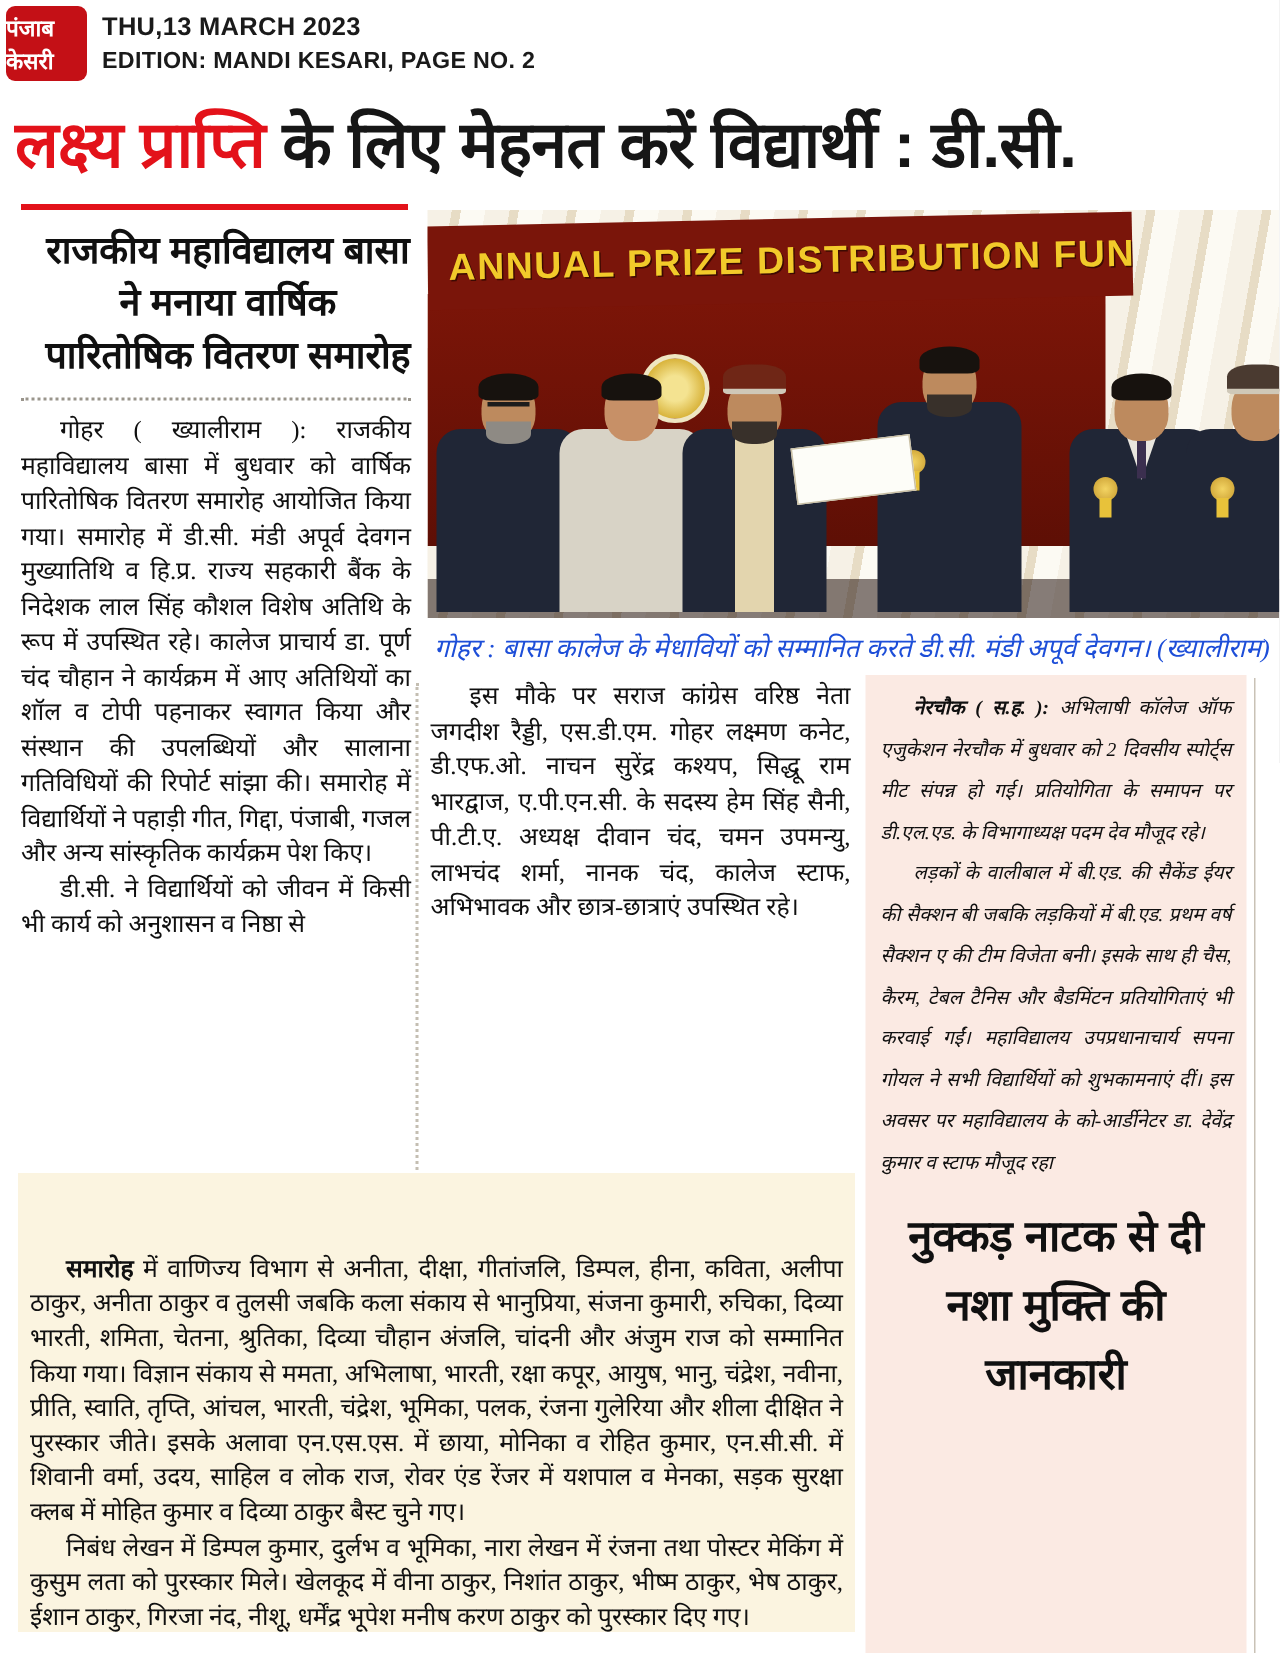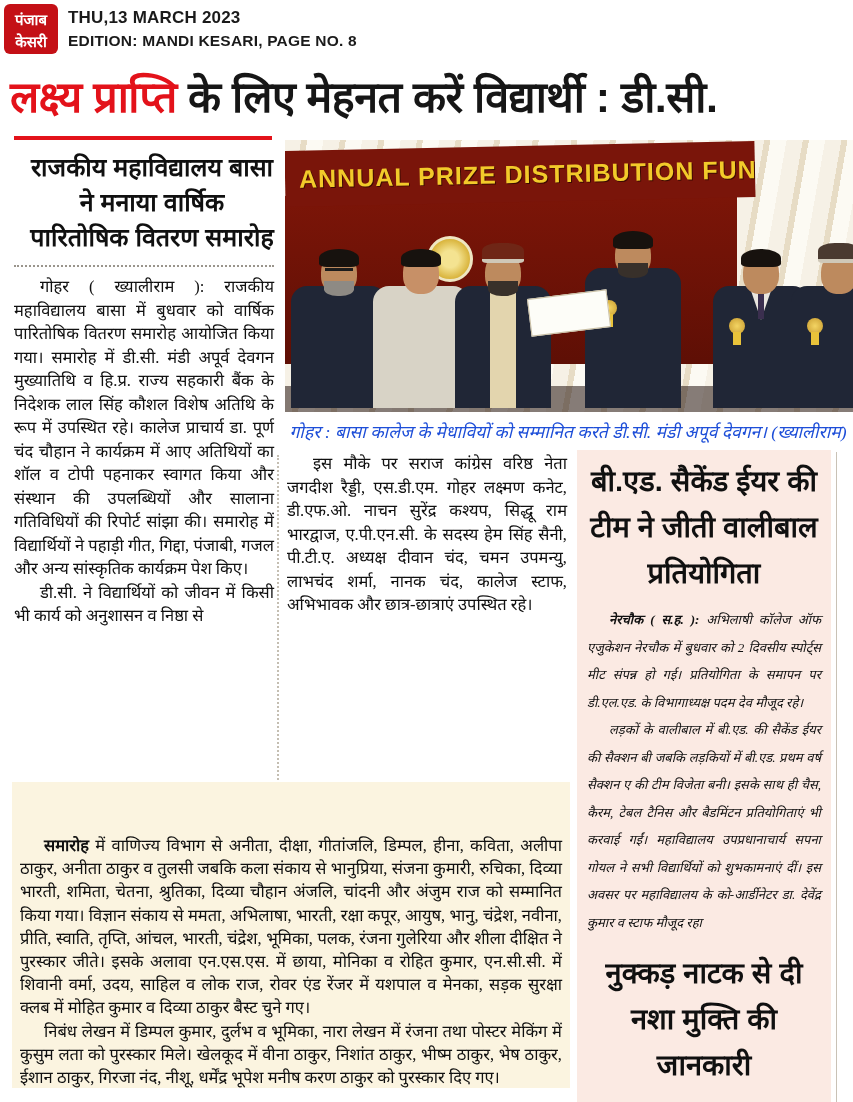--- a/index.html
+++ b/index.html
@@ -2,21 +2,21 @@
 <html><head>
 <meta charset="utf-8">
 <style>
   html,body{margin:0;padding:0;background:#e9e9e9;}
   .page{position:relative;width:853px;height:1102px;background:#ffffff;overflow:hidden;
         font-family:"Liberation Serif",serif;color:#101010;margin:0 auto;}
   [data-interactable]{box-sizing:border-box;}
 
   
   .masthead{position:absolute;left:4px;top:4px;display:flex;gap:10px;align-items:flex-start;}
-  .logo{width:54px;height:50px;background:#c41016;border-radius:6px;color:#fff;text-align:center;
+  .logo{width:54px;height:50px;background:#c41016;border-radius:6px;color:#fff;text-align:left;
         font-family:"Liberation Sans",sans-serif;font-weight:bold;font-size:15px;line-height:1.45;padding-top:5px;}
   .mast-text{font-family:"Liberation Sans",sans-serif;font-weight:bold;color:#1a1a1a;padding-top:4px;}
   .mast-date{font-size:17px;letter-spacing:.2px;}
   .mast-edition{font-size:15.5px;margin-top:4px;letter-spacing:.2px;}
 
   
   .headline{position:absolute;left:10px;top:68px;width:840px;font-family:"Liberation Sans",sans-serif;
             font-weight:bold;font-size:43px;line-height:58px;letter-spacing:-.5px;white-space:nowrap;}
   .headline .hl-red{color:#e3121a;}
   .headline .hl-black{color:#161616;}
@@ -102,21 +102,21 @@
 
 <div class="page" data-interactable="false">
 
   <div class="masthead" data-interactable="false">
     <div class="logo" data-interactable="false">
       <div data-interactable="false">पंजाब</div>
       <div data-interactable="false">केसरी</div>
     </div>
     <div class="mast-text" data-interactable="false">
       <div class="mast-date" data-interactable="false">THU,13 MARCH 2023</div>
-      <div class="mast-edition" data-interactable="false">EDITION: MANDI KESARI, PAGE NO. 8</div>
+      <div class="mast-edition" data-interactable="false">EDITION: MANDI KESARI, PAGE NO. 2</div>
     </div>
   </div>
 
   <div class="headline" data-interactable="false">
     <span class="hl-red" data-interactable="false">लक्ष्य प्राप्ति</span><span class="hl-black" data-interactable="false"> के लिए मेहनत करें विद्यार्थी : डी.सी.</span>
   </div>
   <div class="red-rule" data-interactable="false"></div>
 
   <div class="col1 bodytext" data-interactable="false">
     <div class="subhead" data-interactable="false">राजकीय महाविद्यालय बासा ने मनाया वार्षिक पारितोषिक वितरण समारोह</div>
@@ -197,21 +197,20 @@
     <div class="photo-stage" data-interactable="false"></div>
   </div>
 
   <div class="caption" data-interactable="false">गोहर : बासा कालेज के मेधावियों को सम्मानित करते डी.सी. मंडी अपूर्व देवगन। (ख्यालीराम)</div>
 
   <div class="col2 bodytext" data-interactable="false">
     <p data-interactable="false">इस मौके पर सराज कांग्रेस वरिष्ठ नेता जगदीश रैड्डी, एस.डी.एम. गोहर लक्ष्मण कनेट, डी.एफ.ओ. नाचन सुरेंद्र कश्यप, सिद्धू राम भारद्वाज, ए.पी.एन.सी. के सदस्य हेम सिंह सैनी, पी.टी.ए. अध्यक्ष दीवान चंद, चमन उपमन्यु, लाभचंद शर्मा, नानक चंद, कालेज स्टाफ, अभिभावक और छात्र-छात्राएं उपस्थित रहे।</p>
   </div>
 
   <div class="pinkbox" data-interactable="false">
-    <div class="pink-head" data-interactable="false">बी.एड. सैकेंड ईयर की टीम ने जीती वालीबाल प्रतियोगिता</div>
     <p data-interactable="false"><span class="lead" data-interactable="false">नेरचौक ( स.ह. ):</span><span data-interactable="false"> अभिलाषी कॉलेज ऑफ एजुकेशन नेरचौक में बुधवार को 2 दिवसीय स्पोर्ट्स मीट संपन्न हो गई। प्रतियोगिता के समापन पर डी.एल.एड. के विभागाध्यक्ष पदम देव मौजूद रहे।</span></p>
     <p data-interactable="false">लड़कों के वालीबाल में बी.एड. की सैकेंड ईयर की सैक्शन बी जबकि लड़कियों में बी.एड. प्रथम वर्ष सैक्शन ए की टीम विजेता बनी। इसके साथ ही चैस, कैरम, टेबल टैनिस और बैडमिंटन प्रतियोगिताएं भी करवाई गईं। महाविद्यालय उपप्रधानाचार्य सपना गोयल ने सभी विद्यार्थियों को शुभकामनाएं दीं। इस अवसर पर महाविद्यालय के को-आर्डीनेटर डा. देवेंद्र कुमार व स्टाफ मौजूद रहा</p>
     <div class="pink-head pink-head2" data-interactable="false">नुक्कड़ नाटक से दी नशा मुक्ति की जानकारी</div>
 
   </div>
 
   <div class="creambox" data-interactable="false">
     <div class="cream-body" data-interactable="false">
       <p data-interactable="false"><span class="lead" data-interactable="false">समारोह</span><span data-interactable="false"> में वाणिज्य विभाग से अनीता, दीक्षा, गीतांजलि, डिम्पल, हीना, कविता, अलीपा ठाकुर, अनीता ठाकुर व तुलसी जबकि कला संकाय से भानुप्रिया, संजना कुमारी, रुचिका, दिव्या भारती, शमिता, चेतना, श्रुतिका, दिव्या चौहान अंजलि, चांदनी और अंजुम राज को सम्मानित किया गया। विज्ञान संकाय से ममता, अभिलाषा, भारती, रक्षा कपूर, आयुष, भानु, चंद्रेश, नवीना, प्रीति, स्वाति, तृप्ति, आंचल, भारती, चंद्रेश, भूमिका, पलक, रंजना गुलेरिया और शीला दीक्षित ने पुरस्कार जीते। इसके अलावा एन.एस.एस. में छाया, मोनिका व रोहित कुमार, एन.सी.सी. में शिवानी वर्मा, उदय, साहिल व लोक राज, रोवर एंड रेंजर में यशपाल व मेनका, सड़क सुरक्षा क्लब में मोहित कुमार व दिव्या ठाकुर बैस्ट चुने गए।</span></p>
       <p data-interactable="false">निबंध लेखन में डिम्पल कुमार, दुर्लभ व भूमिका, नारा लेखन में रंजना तथा पोस्टर मेकिंग में कुसुम लता को पुरस्कार मिले। खेलकूद में वीना ठाकुर, निशांत ठाकुर, भीष्म ठाकुर, भेष ठाकुर, ईशान ठाकुर, गिरजा नंद, नीशू, धर्मेंद्र भूपेश मनीष करण ठाकुर को पुरस्कार दिए गए।</p>

